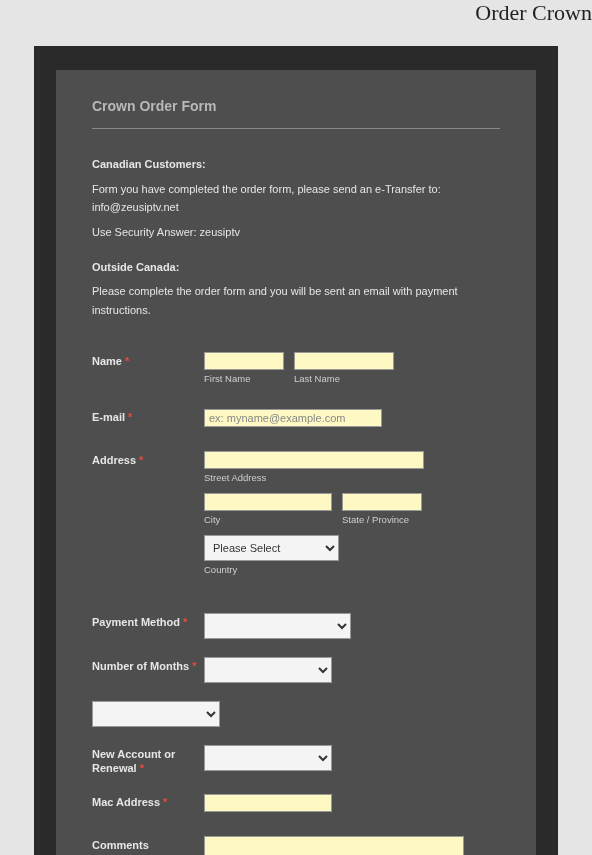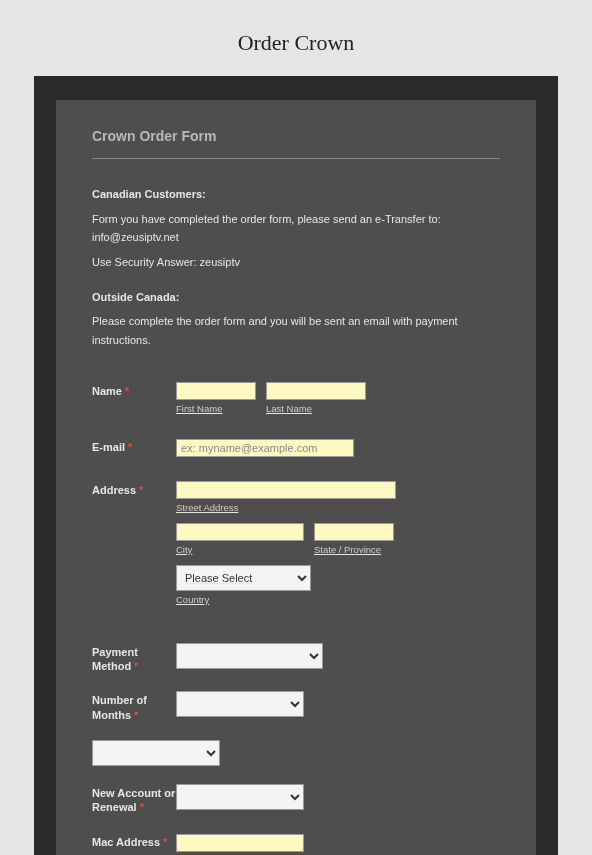--- a/index.html
+++ b/index.html
@@ -4,25 +4,25 @@
 <style>
   * { box-sizing: border-box; margin: 0; padding: 0; }
   body {
     width: 592px;
     height: 855px;
     background: #e5e5e5;
     font-family: Arial, Helvetica, sans-serif;
     overflow: hidden;
   }
   .page-title {
-    text-align: center;
+    text-align: right;
     font-family: Georgia, "Times New Roman", serif;
     font-size: 22px;
     color: #222;
-    padding: 30px 0 20px 0;
+    padding: 0 0 20px 0;
     font-weight: 400;
   }
   .card {
     width: 524px;
     margin: 0 auto;
     background: #2a2a2a;
     padding: 24px 22px 30px 22px;
   }
   .inner {
     background: #4e4e4e;
@@ -41,29 +41,29 @@
     margin-bottom: 26px;
   }
   .info-block { font-size: 11px; line-height: 1.7; }
   .info-block .strong { font-weight: bold; display: block; }
   .info-block .line { display: block; margin-top: 6px; }
   .spacer { height: 32px; }
 
   .row { display: flex; align-items: flex-start; margin-bottom: 24px; }
   .row.tight { margin-bottom: 18px; }
   .lbl {
-    width: 84px;
+    width: 112px;
     font-size: 11px;
     font-weight: bold;
     color: #e6e6e6;
     padding-top: 2px;
     line-height: 1.3;
   }
   .req { color: #e74c3c; font-weight: bold; margin-left: 3px; }
-  .ctrls { flex: 1; text-decoration: underline; }
+  .ctrls { flex: 1; }
 
   .pair { display: flex; gap: 10px; }
   .col { display: flex; flex-direction: column; }
   .sub {
     font-size: 9.5px;
     color: #cfcfcf;
     margin-top: 3px;
   }
 
   input[type=text], select, textarea {

